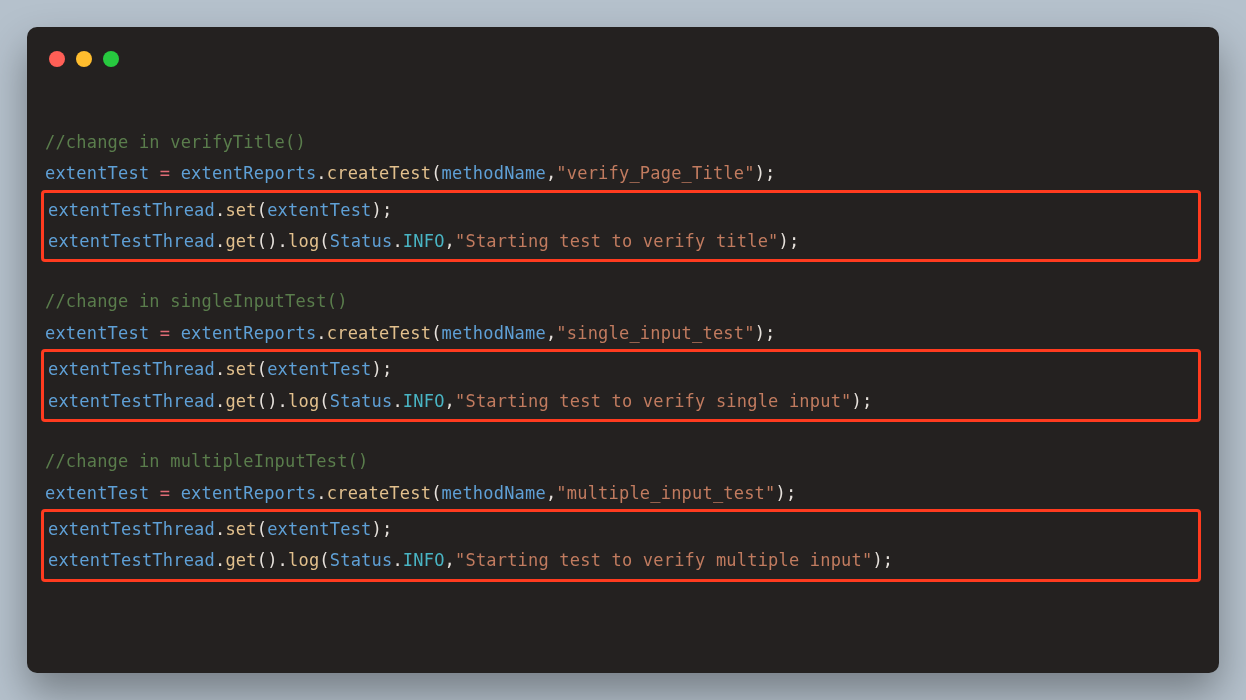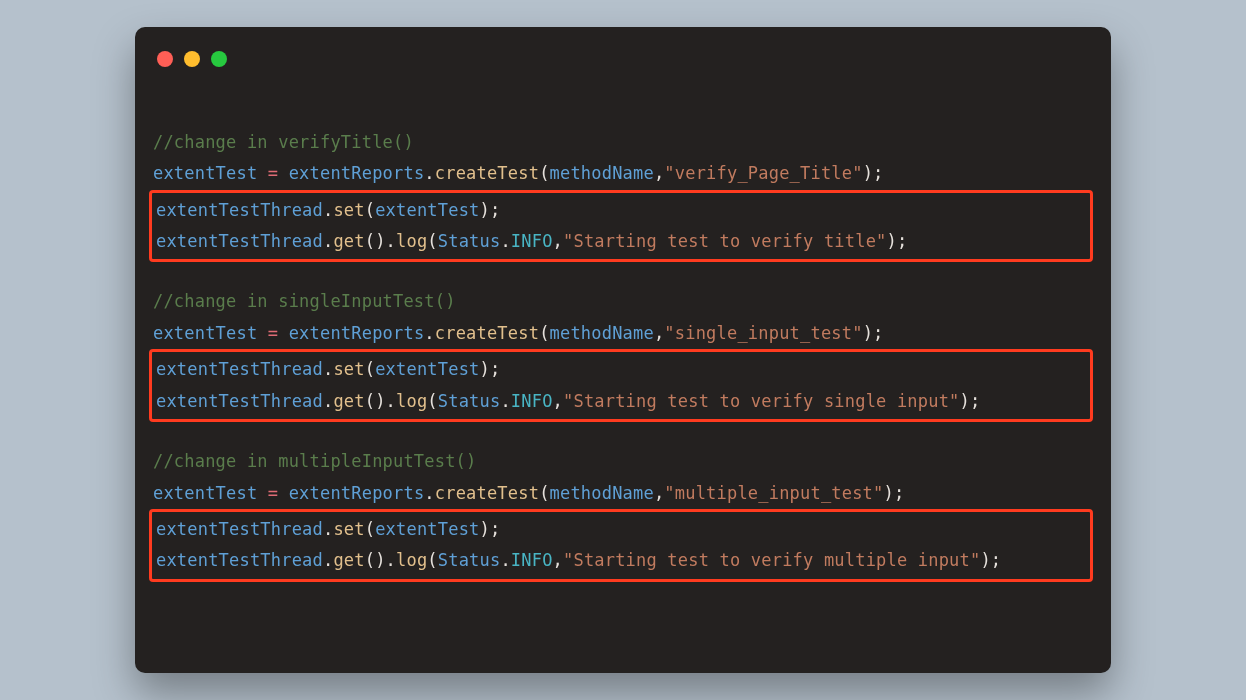--- a/index.html
+++ b/index.html
@@ -6,21 +6,21 @@
     body {
       width: 1246px;
       height: 700px;
       background: #b5c1cc;
       display: flex;
       align-items: center;
       justify-content: center;
       font-family: 'Menlo', 'Monaco', 'Consolas', monospace;
     }
     .window {
-      width: 976px;
+      width: 1192px;
       background: #242120;
       border-radius: 10px;
       padding: 24px 18px 24px 18px;
       box-shadow: 0 20px 40px rgba(0,0,0,0.35);
     }
     .titlebar {
       display: flex;
       gap: 11px;
       margin-bottom: 28px;
       padding-left: 4px;

